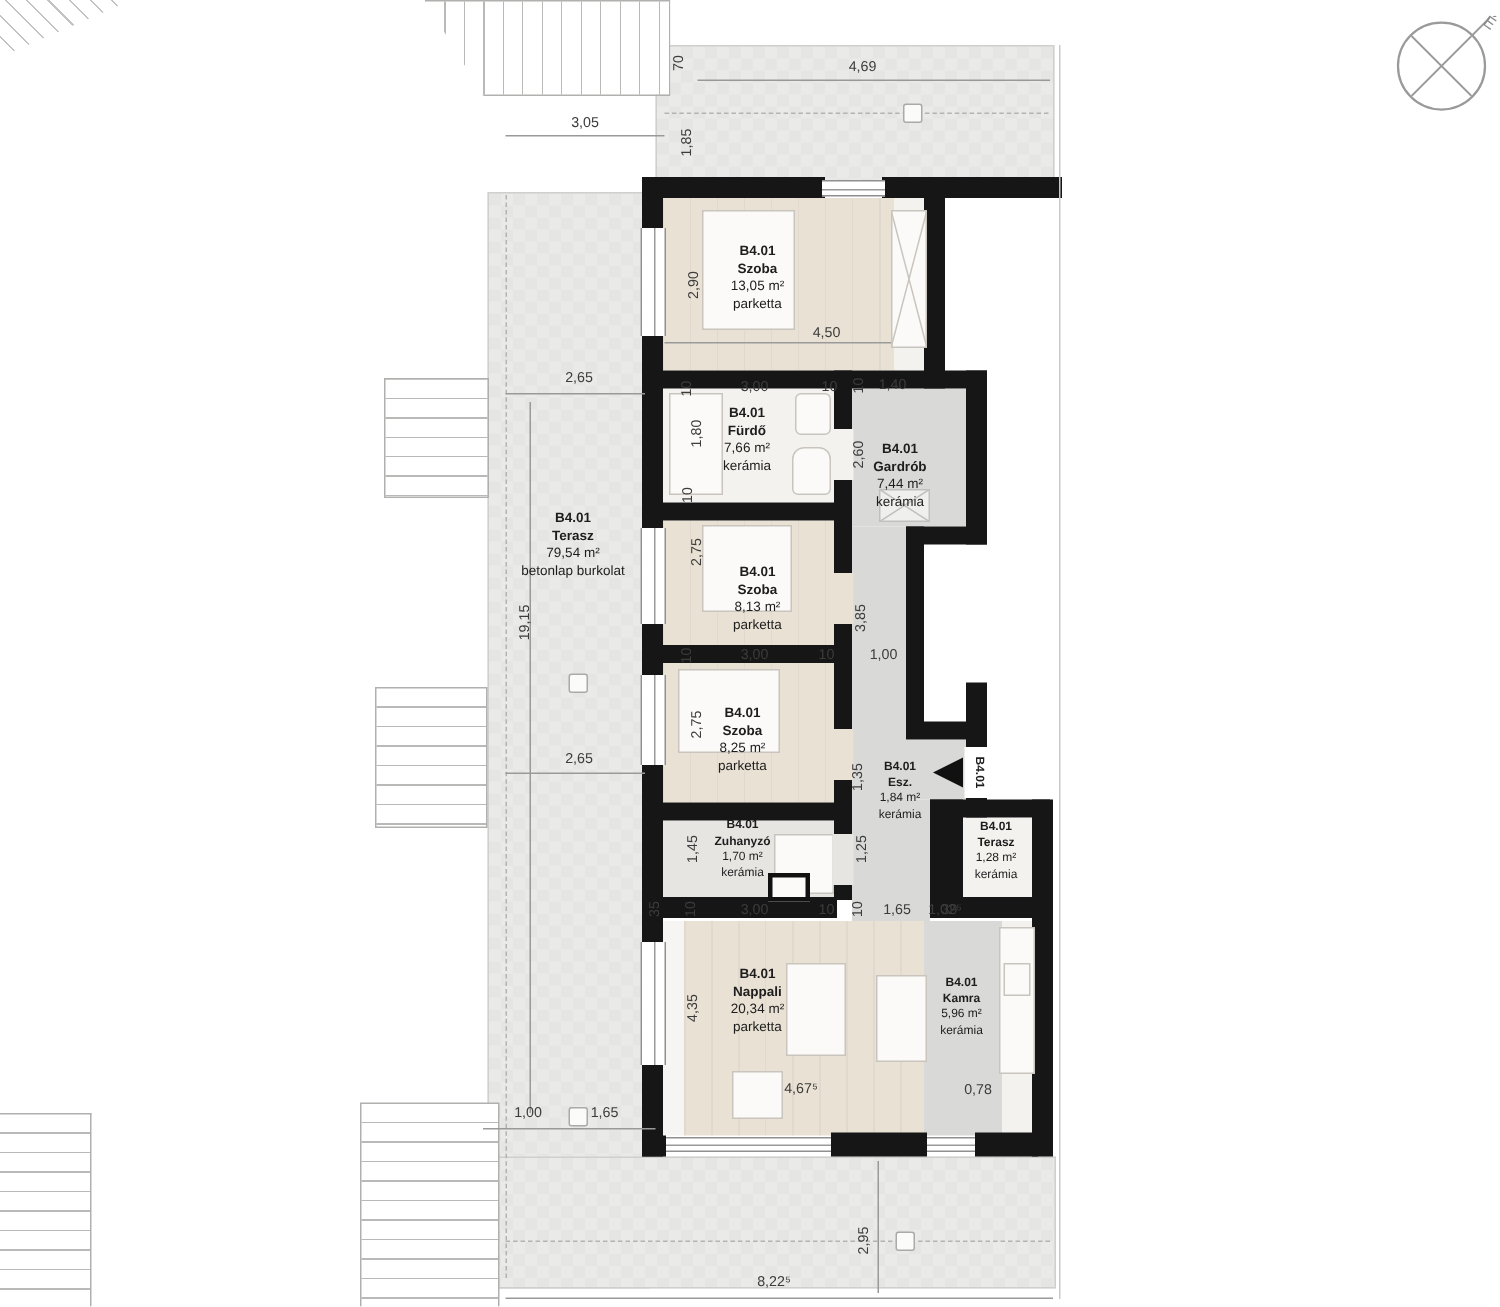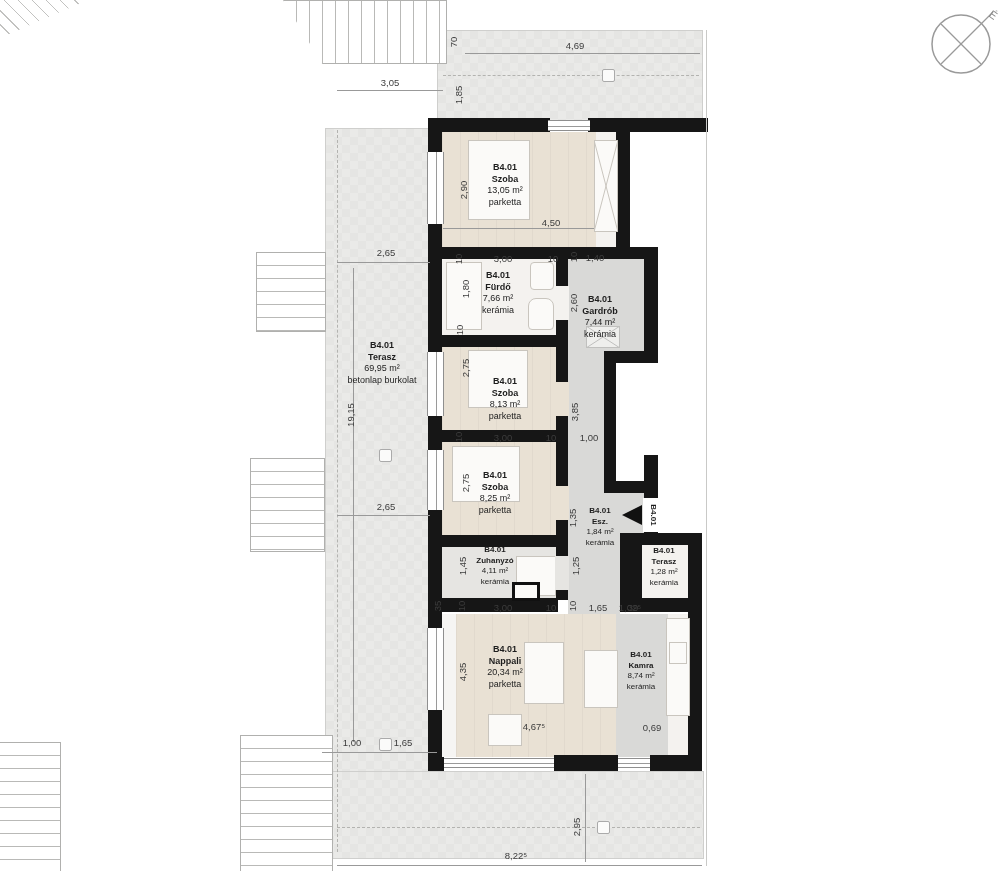--- a/index.html
+++ b/index.html
@@ -189,21 +189,21 @@
   </div>
   <div class="room-label" style="left:600px;top:294px;">
     <div class="b">B4.01</div>
       <div class="b">Gardrób</div>
     <div>7,44 m²</div>
       <div>kerámia</div>
   </div>
   <div class="room-label" style="left:382px;top:340px;">
     <div class="b">B4.01</div>
       <div class="b">Terasz</div>
-    <div>69,95 m²</div>
+    <div>79,54 m²</div>
       <div>betonlap burkolat</div>
   </div>
   <div class="room-label" style="left:505px;top:376px;">
     <div class="b">B4.01</div>
       <div class="b">Szoba</div>
     <div>8,13 m²</div>
       <div>parketta</div>
   </div>
   <div class="room-label" style="left:495px;top:470px;">
     <div class="b">B4.01</div>
@@ -213,39 +213,39 @@
   </div>
   <div class="room-label small" style="left:600px;top:506px;">
     <div class="b">B4.01</div>
       <div class="b">Esz.</div>
     <div>1,84 m²</div>
       <div>kerámia</div>
   </div>
   <div class="room-label small" style="left:495px;top:545px;">
     <div class="b">B4.01</div>
       <div class="b">Zuhanyzó</div>
-    <div>4,11 m²</div>
+    <div>1,70 m²</div>
       <div>kerámia</div>
   </div>
   <div class="room-label small" style="left:664px;top:546px;">
     <div class="b">B4.01</div>
       <div class="b">Terasz</div>
     <div>1,28 m²</div>
       <div>kerámia</div>
   </div>
   <div class="room-label" style="left:505px;top:644px;">
     <div class="b">B4.01</div>
       <div class="b">Nappali</div>
     <div>20,34 m²</div>
       <div>parketta</div>
   </div>
   <div class="room-label small" style="left:641px;top:650px;">
     <div class="b">B4.01</div>
       <div class="b">Kamra</div>
-    <div>8,74 m²</div>
+    <div>5,96 m²</div>
       <div>kerámia</div>
   </div>
 
   <div id="dims">
       <span class="dim rot" style="left: 453px; top: 42px;">70</span>
       <span class="dim" style="left: 575px; top: 45px;">4,69</span>
       <span class="dim" style="left: 390px; top: 82px;">3,05</span>
       <span class="dim rot" style="left: 458px; top: 95px;">1,85</span>
       <span class="dim" style="left: 386px; top: 252px;">2,65</span>
       <span class="dim rot" style="left: 350px; top: 415px;">19,15</span>
@@ -277,21 +277,21 @@
       <span class="dim rot" style="left: 437px; top: 606px;">35</span>
       <span class="dim rot" style="left: 461px; top: 606px;">10</span>
       <span class="dim" style="left: 503px; top: 607px;">3,00</span>
       <span class="dim" style="left: 551px; top: 607px;">10</span>
       <span class="dim rot" style="left: 572px; top: 606px;">10</span>
       <span class="dim" style="left: 598px; top: 607px;">1,65</span>
       <span class="dim" style="left: 633px; top: 607px;">39</span>
       <span class="dim" style="left: 630px; top: 607px;">1,02⁵</span>
       <span class="dim rot" style="left: 462px; top: 672px;">4,35</span>
       <span class="dim" style="left: 534px; top: 726px;">4,67⁵</span>
-      <span class="dim" style="left: 652px; top: 727px;">0,69</span>
+      <span class="dim" style="left: 652px; top: 727px;">0,78</span>
     </div>
 
   <svg class="abs" style="left:925px;top:2px;z-index:30;" width="75" height="78" viewBox="0 0 75 78">
     <circle cx="36" cy="42" r="29" fill="none" stroke="#9a9a9a" stroke-width="1.5"></circle>
     <line x1="16" y1="22" x2="56" y2="62" stroke="#9a9a9a" stroke-width="1.2"></line>
     <line x1="56" y1="22" x2="16" y2="62" stroke="#9a9a9a" stroke-width="1.2"></line>
     <line x1="56" y1="22" x2="68" y2="10" stroke="#9a9a9a" stroke-width="1.2"></line>
     <text x="63" y="14" font-size="11" fill="#8a8a8a" transform="rotate(35 63 14)" font-family="Liberation Sans, sans-serif" id="north-text">É</text>
   </svg>
 

